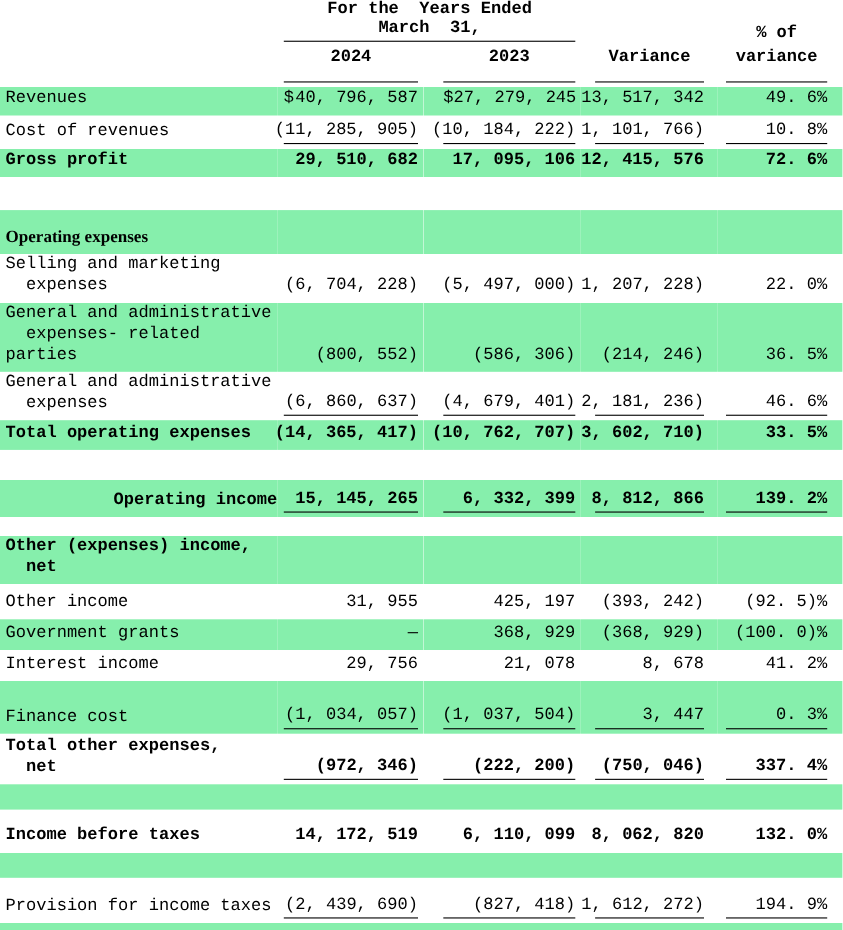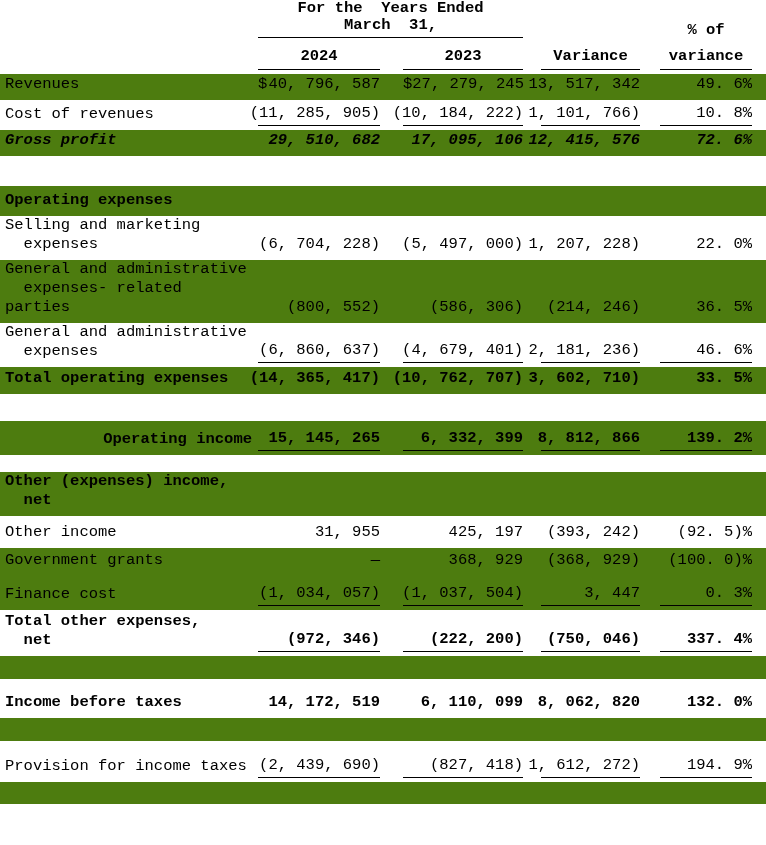--- a/index.html
+++ b/index.html
@@ -17,21 +17,21 @@
   table {
     border-collapse: collapse;
     table-layout: fixed;
     width: 766px;
   }
   td {
     padding: 0;
     vertical-align: bottom;
     overflow: hidden;
   }
-  tr.hl { background: #4d7c0f; }
+  tr.hl { background: #86efac; }
   .b { font-weight: bold; }
 
   
   td.c1 { padding: 0 0 4px 5px; }
   td.c2 { padding: 0 5px 4px 6px; }
   td.c3 { padding: 0 5px 4px 18px; }
   td.c4 { padding: 0 12px 4px 13px; }
   td.c5 { padding: 0 14px 4px 8px; }
   tr.spacer td { padding: 0; }
 
@@ -59,21 +59,21 @@
     padding-bottom: 3px;
     line-height: 17px;
     white-space: pre;
   }
   .pct-top {
     text-align: center;
     font-weight: bold;
     padding-bottom: 0;
     line-height: 16px;
   }
-  thead .cw { font-weight: bold; padding-bottom: 3px; }
+  thead .cw { font-weight: bold; padding-bottom: 13px; }
 </style>
 </head>
 <body>
 
 <table>
   <colgroup>
     <col style="width:252px">
     <col style="width:133px">
     <col style="width:143px">
     <col style="width:124px">
@@ -134,41 +134,41 @@
         <td class="c3">
           <div class="cw u"><span>(10, 184, 222)</span></div>
         </td>
         <td class="c4">
           <div class="cw u"><span>(1, 101, 766)</span></div>
         </td>
         <td class="c5">
           <div class="cw u"><span>10. 8%</span></div>
         </td>
       </tr>
-      <tr class="hl b" style="height: 26px; font-style: italic;">
+      <tr class="hl b" style="height: 26px;">
         <td class="c1">
           <div class="label">Gross profit</div>
         </td>
         <td class="c2">
           <div class="cw"><span>29, 510, 682</span></div>
         </td>
         <td class="c3">
           <div class="cw"><span>17, 095, 106</span></div>
         </td>
         <td class="c4">
           <div class="cw"><span>12, 415, 576</span></div>
         </td>
         <td class="c5">
           <div class="cw"><span>72. 6%</span></div>
         </td>
       </tr>
       <tr class="spacer" style="height: 30px;">
         <td colspan="5"></td>
       </tr>
-      <tr class="hl b" style="height: 30px;">
+      <tr class="hl b" style="height: 40px; font-family: Liberation Serif, serif;">
         <td class="c1">
           <div class="label">Operating expenses</div>
         </td>
         <td class="c2"></td>
         <td class="c3"></td>
         <td class="c4"></td>
         <td class="c5"></td>
       </tr>
       <tr style="height: 40px;">
         <td class="c1">
@@ -301,21 +301,38 @@
         <td class="c3">
           <div class="cw"><span>368, 929</span></div>
         </td>
         <td class="c4">
           <div class="cw"><span>(368, 929)</span></div>
         </td>
         <td class="c5">
           <div class="cw"><span>(100. 0)%</span></div>
         </td>
       </tr>
-      <tr class="hl" style="height: 34px;">
+      <tr style="height: 28px;">
+        <td class="c1">
+          <div class="label">Interest income</div>
+        </td>
+        <td class="c2">
+          <div class="cw"><span>29, 756</span></div>
+        </td>
+        <td class="c3">
+          <div class="cw"><span>21, 078</span></div>
+        </td>
+        <td class="c4">
+          <div class="cw"><span>8, 678</span></div>
+        </td>
+        <td class="c5">
+          <div class="cw"><span>41. 2%</span></div>
+        </td>
+      </tr>
+      <tr class="hl" style="height: 48px;">
         <td class="c1">
           <div class="label">Finance cost</div>
         </td>
         <td class="c2">
           <div class="cw u"><span>(1, 034, 057)</span></div>
         </td>
         <td class="c3">
           <div class="cw u"><span>(1, 037, 504)</span></div>
         </td>
         <td class="c4">

